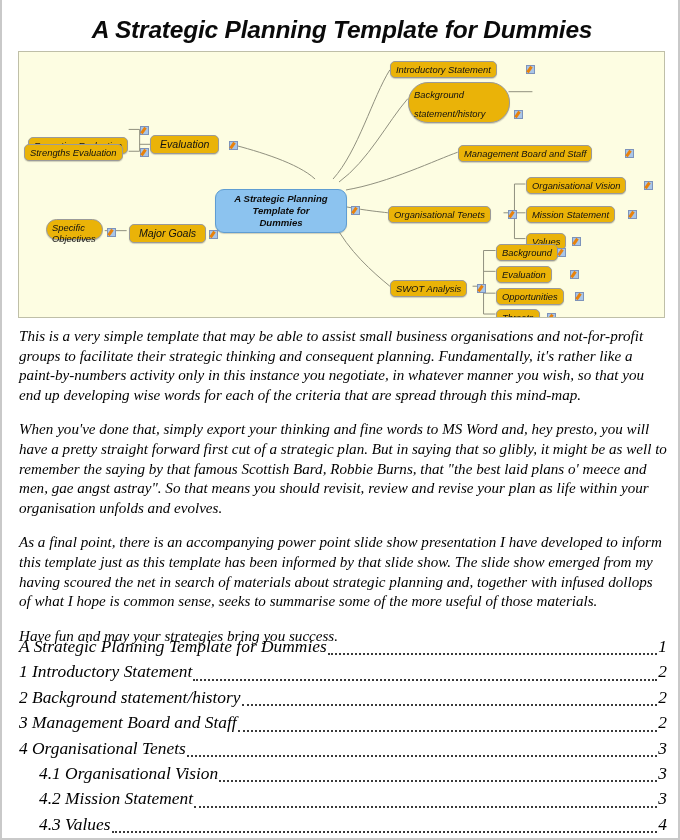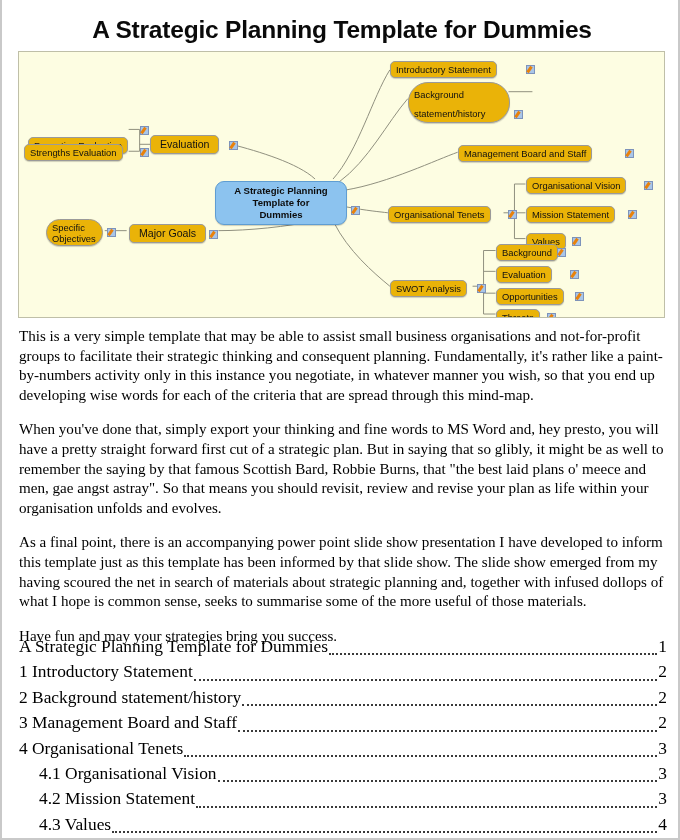--- a/index.html
+++ b/index.html
@@ -19,20 +19,21 @@
   .page {
     position: absolute;
     left: 0; top: 0;
     width: 680px;
     height: 840px;
     box-sizing: border-box;
     border-left: 2px solid #c9c9c9;
     border-right: 2px solid #c9c9c9;
     border-bottom: 2px solid #c9c9c9;
     background: #fff;
+    font-style: italic;
   }
 
   
   .doc-title {
     position: absolute;
     left: 0; top: 16px;
     width: 680px;
     text-align: center;
     font-family: "Liberation Sans", "DejaVu Sans", sans-serif;
     font-weight: bold;
@@ -84,20 +85,21 @@
     border-radius: 9px;
     font-weight: bold;
     font-size: 9.6px;
     line-height: 12px;
     text-align: center;
     color: #0d0d0d;
     white-space: normal;
     display: flex;
     align-items: center;
     justify-content: center;
+    margin-top: 8px;
   }
 
   
   .note-icon {
     position: absolute;
     width: 9px;
     height: 9px;
     z-index: 6;
   }
   .note-icon .sq {
@@ -359,21 +361,21 @@
 
     <div class="node" style="left:110px; top:172px; padding:3px 9px; font-size:10.6px;">
       <span>Major Goals</span>
     </div>
     <div class="note-icon" style="left:190px; top:178px;">
       <div class="sq"></div>
         <div class="fill"></div>
         <div class="pen"></div>
     </div>
 
-    <div class="node multiline" style="left:27px; top:167px; width:57px; height:27px;">
+    <div class="node multiline" style="left:27px; top:167px; width:57px; height:21px;">
       <span>Specific</span><br>
       <span>Objectives</span>
     </div>
     <div class="note-icon" style="left:88px; top:176px;">
       <div class="sq"></div>
         <div class="fill"></div>
         <div class="pen"></div>
     </div>
 
   </div>

